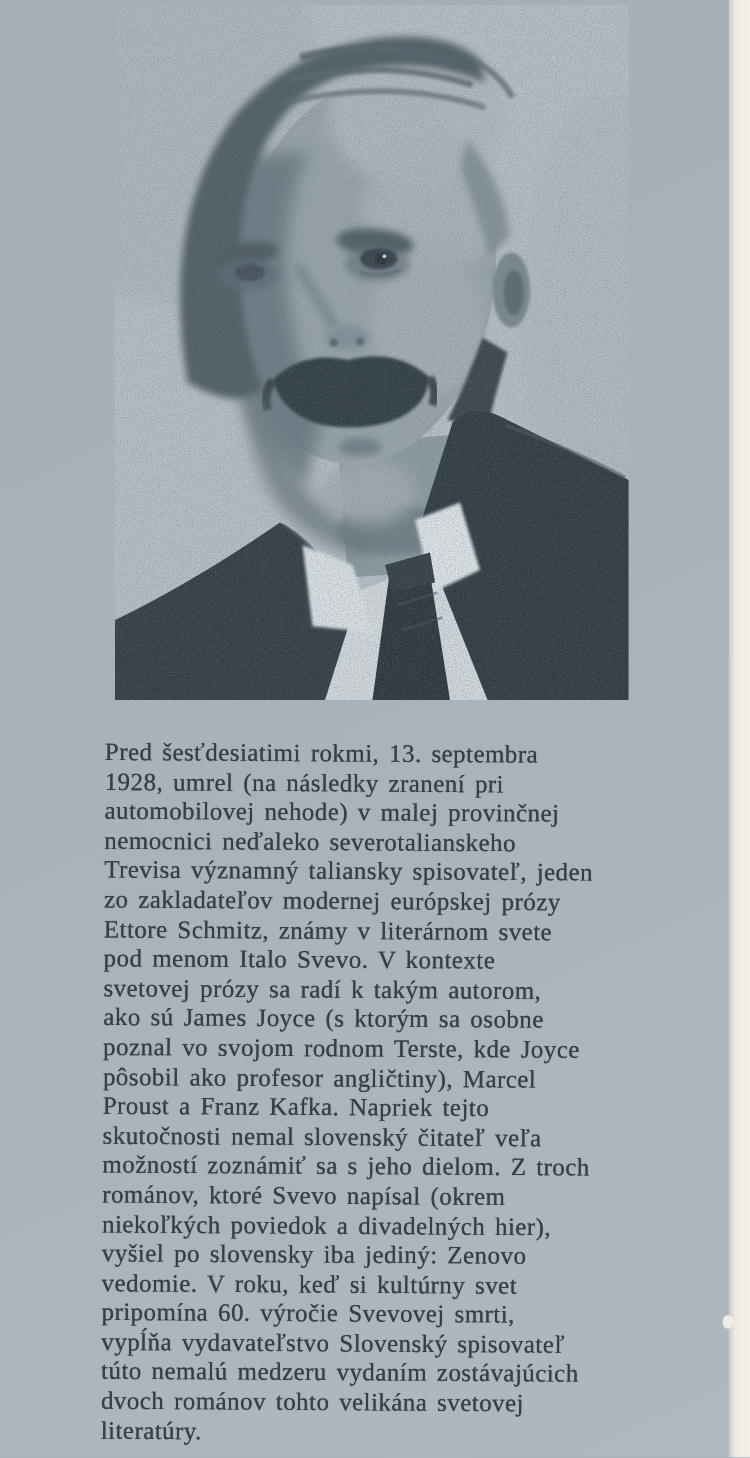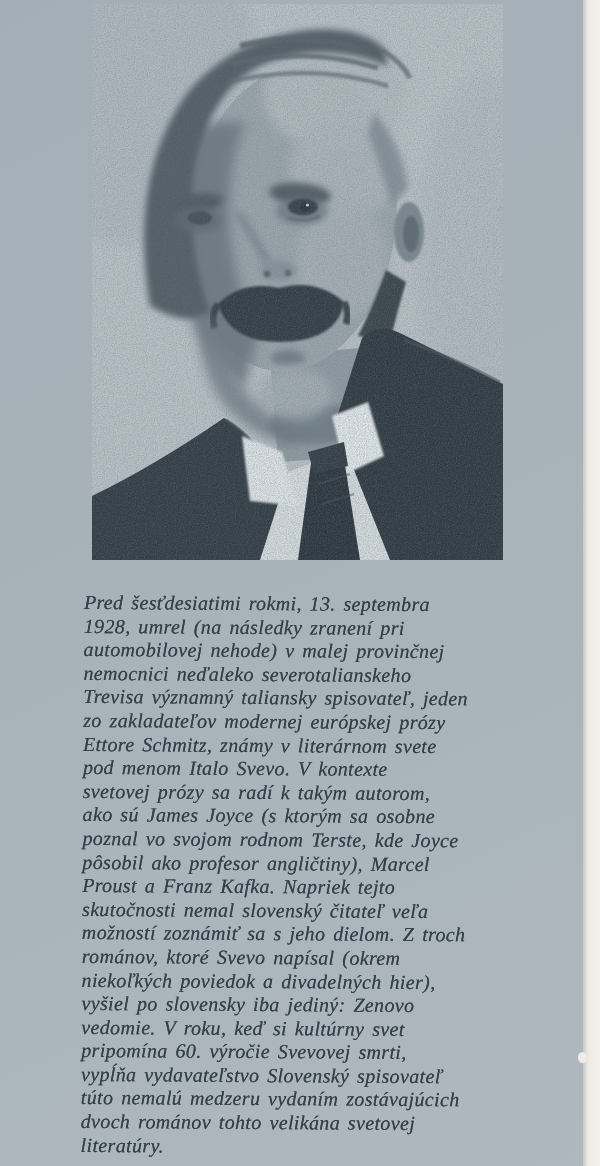--- a/index.html
+++ b/index.html
@@ -5,21 +5,20 @@
   html, body { margin: 0; padding: 0; }
   body {
     width: 600px; height: 1166px;
     position: relative; overflow: hidden;
     font-family: "Liberation Serif", serif;
     background: #a8b2b9;
   }
   .page {
     position: absolute; inset: 0;
     background: linear-gradient(155deg, #a4aeb6 0%, #a9b3ba 55%, #aeb8be 100%);
-    font-style: italic;
   }
   .photo {
     position: absolute; left: 92px; top: 4px;
     width: 411px; height: 556px; margin: 0; padding: 0;
   }
   .photo svg { display: block; width: 100%; height: 100%; }
   .text-block {
     position: absolute; left: 84px; top: 591px; width: 478px;
     transform: rotate(0.35deg); transform-origin: top left;
     color: #353f49;

